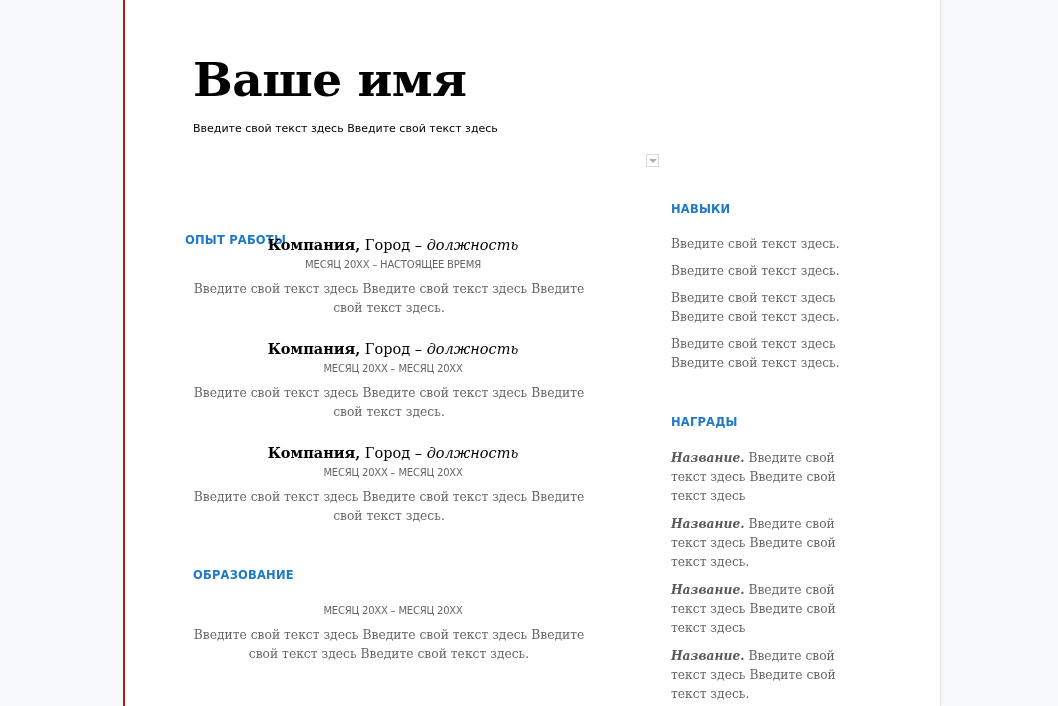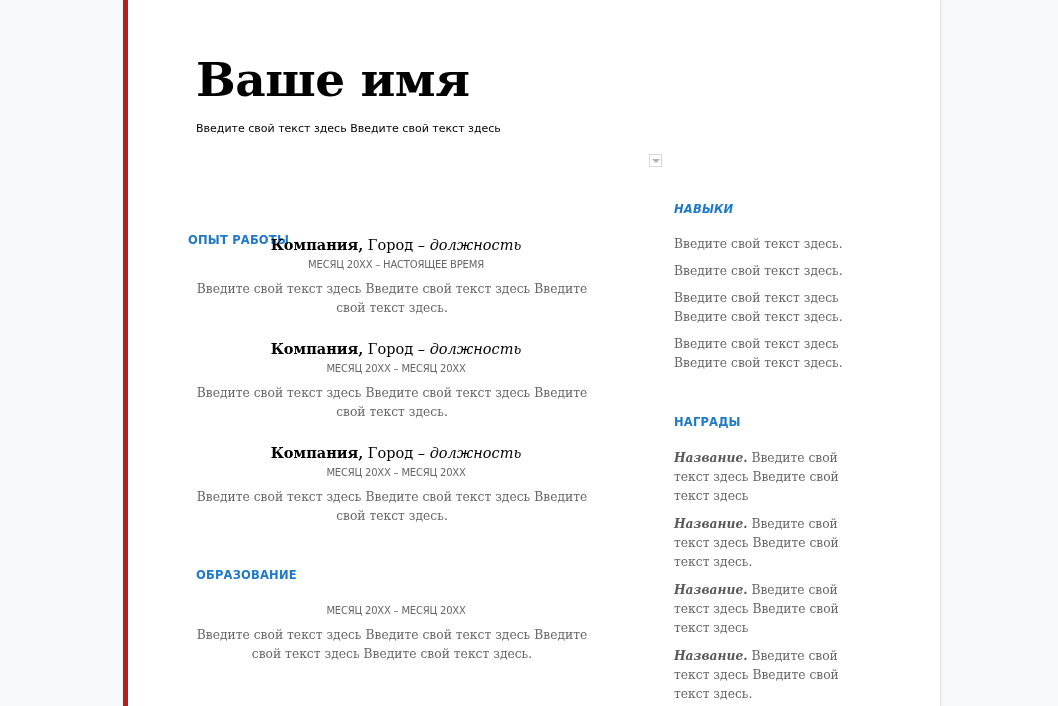--- a/index.html
+++ b/index.html
@@ -9,21 +9,21 @@
       position: relative;
       font-family: "Liberation Sans", sans-serif;
     }
     .page {
       position: absolute;
       left: 123px;
       top: 0;
       width: 818px;
       height: 706px;
       background: #ffffff;
-      border-left: 5px solid #b91c1c;
+      border-left: 2px solid #b91c1c;
       border-right: 1px solid #e6e6e6;
       box-shadow: 0 0 3px rgba(0,0,0,0.08);
     }
     .name {
       position: absolute;
       left: 68px;
       top: 52px;
       font-family: "DejaVu Serif", serif;
       font-weight: bold;
       font-size: 47px;
@@ -153,21 +153,21 @@
     <div class="entry-desc">Введите свой текст здесь Введите свой текст здесь Введите свой текст здесь.</div>
   </div>
 
   <div class="section-heading" style="left:68px; top:568px;">ОБРАЗОВАНИЕ</div>
 
   <div class="entry" style="top:601px;">
     <div class="entry-date">МЕСЯЦ 20XX – МЕСЯЦ 20XX</div>
     <div class="entry-desc">Введите свой текст здесь Введите свой текст здесь Введите свой текст здесь Введите свой текст здесь.</div>
   </div>
 
-  <div class="section-heading" style="left:546px; top:202px;font-style:italic;">НАВЫКИ</div>
+  <div class="section-heading" style="left:546px; top:202px;">НАВЫКИ</div>
   <div class="right-col" style="top:235px; width:170px;">
     <div class="skill">Введите свой текст здесь.</div>
     <div class="skill">Введите свой текст здесь.</div>
     <div class="skill">Введите свой текст здесь Введите свой текст здесь.</div>
     <div class="skill">Введите свой текст здесь Введите свой текст здесь.</div>
   </div>
 
   <div class="section-heading" style="left:546px; top:415px;">НАГРАДЫ</div>
   <div class="right-col" style="top:448px; width:170px;">
     <div class="award">

